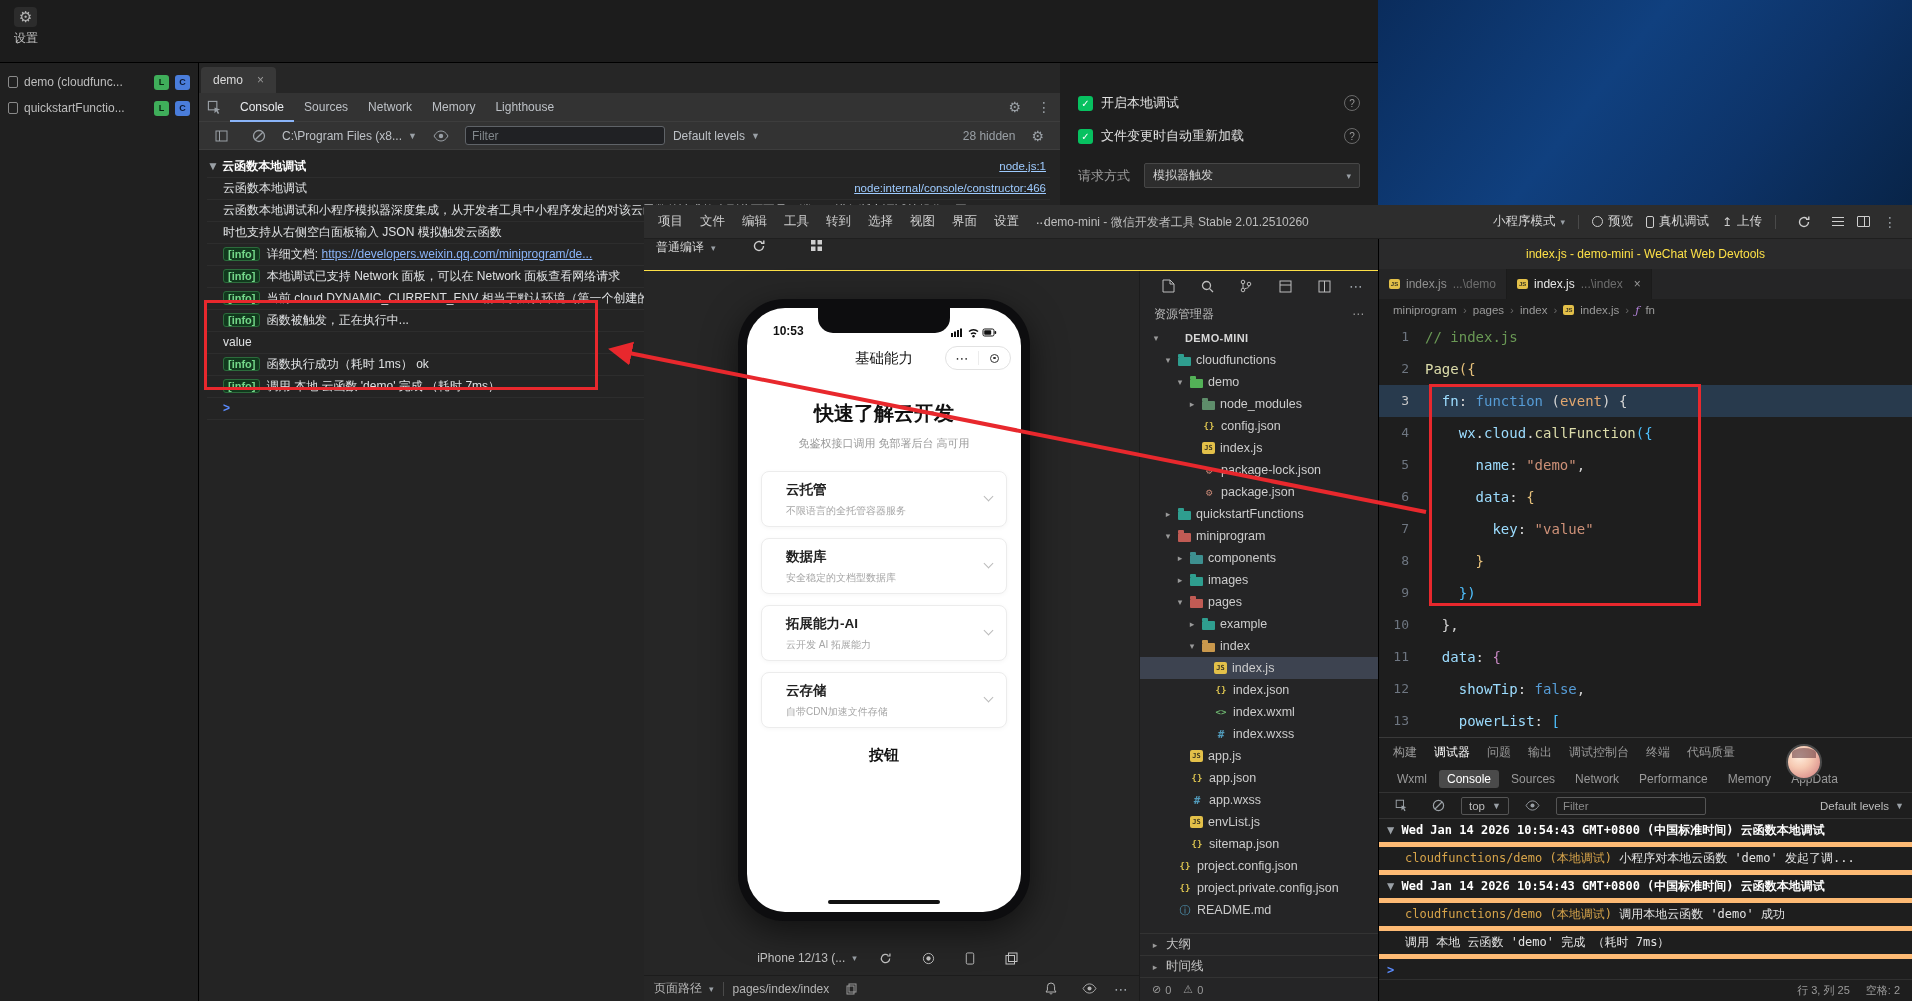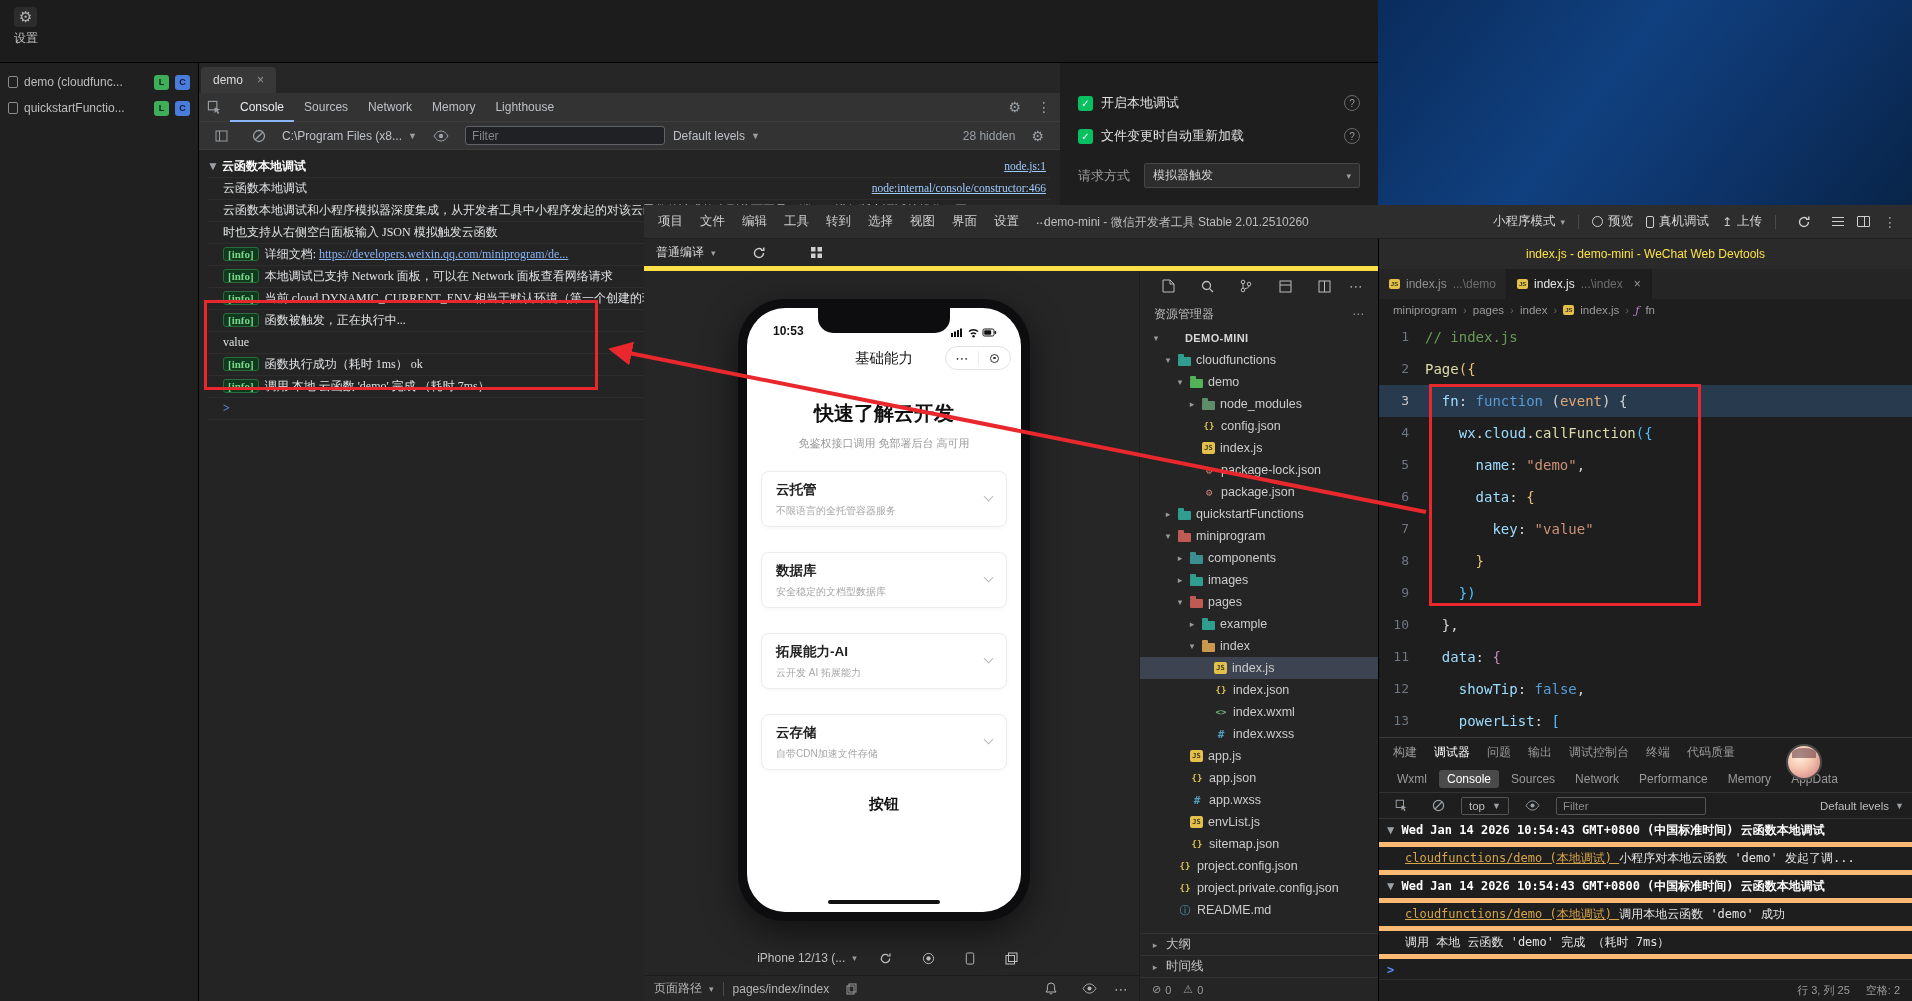--- a/index.html
+++ b/index.html
@@ -37,21 +37,21 @@
   .gear-glyph{font-size:14px;color:#9aa0a6}
   .kebab{font-size:14px;color:#9aa0a6;letter-spacing:1px}
   .lw-filter{height:28px;background:#333;border-bottom:1px solid #3d3d3d;display:flex;align-items:center;gap:8px;padding:0 8px;font-size:12px;color:#bdc1c6}
   .ctx-dd{max-width:160px;display:flex;align-items:center;gap:6px}
   .ctx-dd .txt{overflow:hidden;white-space:nowrap;text-overflow:ellipsis;max-width:135px}
   .caret-dn{font-size:9px;color:#9aa0a6}
   .flt{width:200px;background:#202124;border:1px solid #5f6368;border-radius:3px;height:19px;color:#e8eaed;padding:0 6px;font-size:12px;outline:none}
   .flt::placeholder{color:#80868b}
   .hidden-count{color:#9aa0a6}
 
-  .lw-console{flex:1;padding:6px 10px 0 8px;font-family:Liberation Serif, serif;font-size:12px;color:#dfe1e3}
+  .lw-console{flex:1;padding:6px 10px 0 8px;font-family:Liberation Sans, sans-serif;font-size:12px;color:#dfe1e3}
   .lw-console .lrow{display:flex;align-items:flex-start;min-height:21px;line-height:21px;border-bottom:1px solid rgba(255,255,255,.045)}
   .lw-console .lrow.sub{padding-left:16px}
   .lw-console .lmain{flex:1;white-space:nowrap;overflow:hidden}
   .lw-console .lright{margin-left:10px;color:#9ecbff;text-decoration:underline;white-space:nowrap;padding-right:4px;font-size:11.5px}
   .hd{font-weight:bold;color:#fff}
   .dim{color:#9aa0a6}
   .badge{background:#11391d;color:#74d789;border:1px solid #2c6b3c;border-radius:3px;padding:0 4px;margin-right:3px;font-weight:bold;font-size:11px}
   .link{color:#8ab4f8;text-decoration:underline}
   .prompt{color:#5b8cff;font-weight:bold}
 
@@ -72,21 +72,21 @@
   .vdiv{width:1px;height:14px;background:#4a4a4a}
   .ico-circle{width:11px;height:11px;border:1.4px solid #cfcfcf;border-radius:50%;display:inline-block}
   .ico-phoneb{width:8px;height:12px;border:1.4px solid #cfcfcf;border-radius:2px;display:inline-block}
   .up-arrow{font-size:12px;color:#cfcfcf}
   .hamb{display:inline-flex;flex-direction:column;gap:2.5px}
   .hamb i{width:12px;height:1.6px;background:#cfcfcf}
   .splitw{width:13px;height:11px;border:1.4px solid #cfcfcf;border-radius:1px;position:relative;display:inline-block}
   .splitw::after{content:"";position:absolute;top:0;bottom:0;left:55%;width:1.4px;background:#cfcfcf}
 
   .ww-body{position:absolute;left:644px;top:239px;width:734px;height:762px;background:#262626;z-index:10;display:flex;flex-direction:column}
-  .ww-toolbar{height:32px;display:flex;align-items:center;gap:28px;padding:0 12px;color:#d6d6d6;font-size:12px;border-bottom:5px solid #fde047;flex:none}
+  .ww-toolbar{height:32px;display:flex;align-items:flex-start;gap:28px;padding:0 12px;color:#d6d6d6;font-size:12px;border-bottom:1px solid #fde047;flex:none}
   .dd{display:flex;align-items:center;gap:7px}
   .ww-content{flex:1;display:flex;min-height:0}
 
   .sim{width:496px;display:flex;flex-direction:column;border-right:1px solid #1c1c1c;position:relative}
   .sim-stage{flex:1;position:relative}
   .phone{position:absolute;left:94px;top:28px;width:292px;height:622px;background:#0d0d0f;border-radius:46px;box-shadow:0 10px 34px rgba(0,0,0,.55)}
   .phone-screen{position:absolute;left:9px;top:9px;right:9px;bottom:9px;background:#fff;border-radius:38px;overflow:hidden}
   .notch{position:absolute;top:0;left:50%;transform:translateX(-50%);width:132px;height:25px;background:#0d0d0f;border-radius:0 0 15px 15px;z-index:3}
   .p-status{height:32px;display:flex;align-items:flex-end;justify-content:space-between;padding:0 24px 2px 26px}
   .p-time{font-size:12px;font-weight:bold;color:#111}
@@ -94,21 +94,21 @@
   .p-title{font-size:14.5px;color:#111;font-weight:500}
   .capsule{position:absolute;right:10px;top:6px;width:66px;height:24px;border:1px solid #e2e2e2;border-radius:13px;background:#fff;display:flex;align-items:center}
   .capsule .half{flex:1;display:flex;align-items:center;justify-content:center;color:#333;font-size:13px}
   .capsule .sep{width:1px;height:14px;background:#ececec}
   .ring{width:9px;height:9px;border:1.5px solid #333;border-radius:50%;position:relative;display:inline-block}
   .ring::after{content:"";position:absolute;inset:2.2px;background:#333;border-radius:50%}
   .hero{margin-top:24px;text-align:center}
   .hero-t{font-size:20px;font-weight:bold;color:#111}
   .hero-s{font-size:11px;color:#9a9a9a;margin-top:9px}
   .cards{width:246px;margin:20px auto 0}
-  .card{position:relative;height:56px;border:1px solid #ececec;border-radius:8px;margin-bottom:25px;padding:9px 14px;background:#fff;box-shadow:0 1px 5px rgba(0,0,0,.04)}
+  .card{position:relative;height:56px;border:1px solid #ececec;border-radius:8px;margin-bottom:11px;padding:9px 24px;background:#fff;box-shadow:0 1px 5px rgba(0,0,0,.04)}
   .card-t{font-size:13.5px;font-weight:600;color:#222}
   .card-d{font-size:10px;color:#a6a6a6;margin-top:5px;white-space:nowrap;overflow:hidden}
   .chev{position:absolute;right:14px;top:21px;width:7px;height:7px;border-right:1.4px solid #bbb;border-bottom:1.4px solid #bbb;transform:rotate(45deg)}
   .btn-label{text-align:center;margin-top:18px;font-size:15px;font-weight:600;color:#111}
   .homebar{position:absolute;bottom:8px;left:50%;transform:translateX(-50%);width:112px;height:4px;background:#111;border-radius:2px}
   .sim-devicebar{height:34px;display:flex;align-items:center;justify-content:center;gap:14px;color:#c3c3c3;font-size:12px;flex:none}
   .sim-footer{height:26px;border-top:1px solid #1c1c1c;display:flex;align-items:center;gap:9px;padding:0 10px;font-size:12px;color:#b5b5b5;flex:none}
 
   .explorer{flex:1;display:flex;flex-direction:column;background:#252526;font-size:12.5px;color:#cccccc;min-width:0}
   .ex-icons{height:30px;display:flex;align-items:center;justify-content:space-between;padding:0 14px;flex:none}
@@ -170,21 +170,21 @@
   .t2.active{background:#4a4a4a;color:#fff}
   .p-filter{height:27px;display:flex;align-items:center;gap:8px;padding:0 8px;border-top:1px solid #333;border-bottom:1px solid #333;font-size:11.5px;color:#bdbdbd;flex:none}
   .mini-sel{border:1px solid #555;border-radius:2px;padding:0 7px;height:18px;display:flex;align-items:center;gap:7px}
   .flt2{width:150px;background:transparent;border:1px solid #555;border-radius:2px;height:18px;color:#e0e0e0;padding:0 6px;font-size:11.5px;outline:none}
   .flt2::placeholder{color:#8a8a8a}
   .p-logs{flex:1;font-family:"DejaVu Sans Mono","Liberation Mono",monospace;font-size:12px;color:#e3e3e3;overflow:hidden}
   .p-logs .lrow{min-height:23px;line-height:23px;border-bottom:5px solid #fdba74;padding-left:8px;display:flex}
   .p-logs .lrow.sub2{padding-left:26px}
   .p-logs .lmain{white-space:nowrap;overflow:hidden}
   .bold{font-weight:bold;color:#fff}
-  .olink{color:#d7a44a;text-decoration:underline}
+  .olink{color:#d7a44a;}
   .ew-status{height:22px;display:flex;align-items:center;justify-content:flex-end;gap:16px;padding:0 12px;font-size:11px;color:#9a9a9a;border-top:1px solid #2f2f2f;flex:none}
 
   
   .hl-box{position:absolute;border:3px solid #e8282d;z-index:95;pointer-events:none}
   #arrow-svg{position:absolute;inset:0;width:1912px;height:1001px;z-index:96;pointer-events:none}
 </style>
 </head>
 <body>
 
 <div id="screen">

